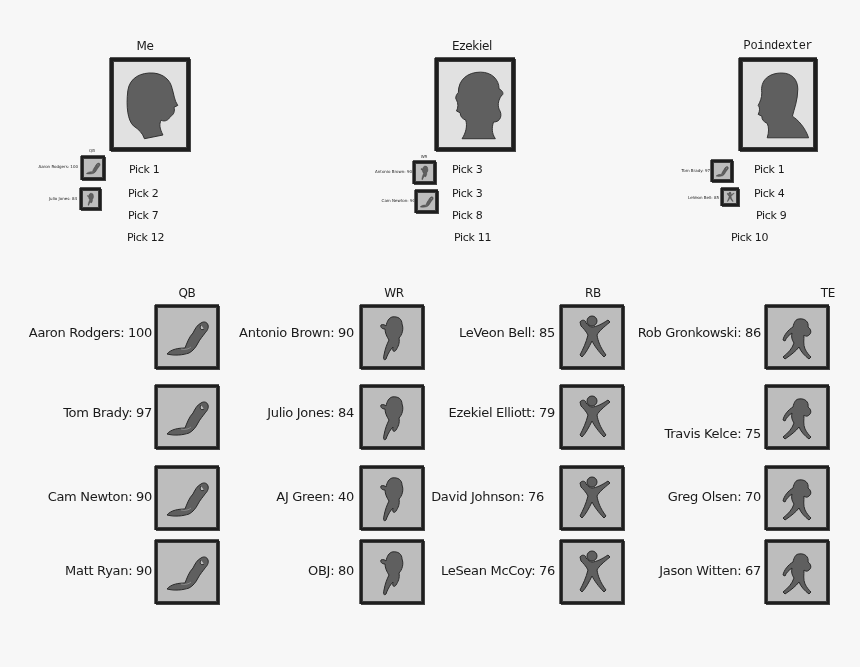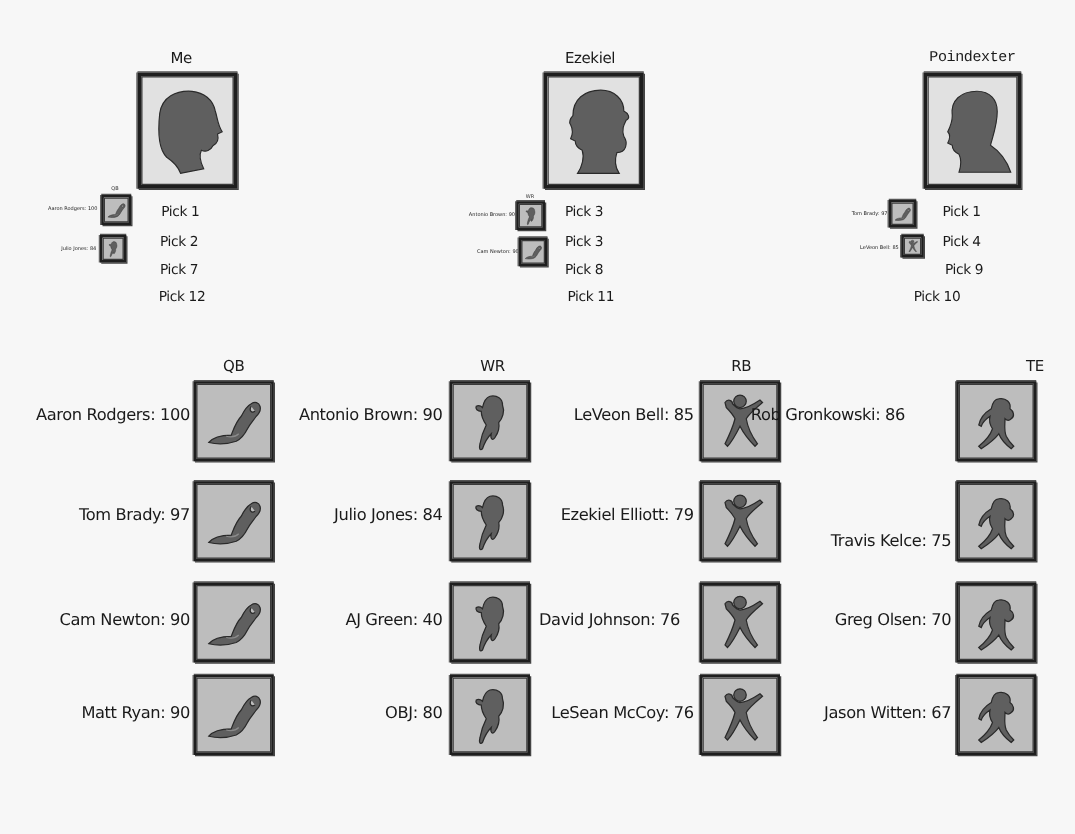--- a/index.html
+++ b/index.html
@@ -238,21 +238,21 @@
   <div class="frame" style="left:560px; top:540px; width:64px; height:64px;">
       <svg>
         <use href="#sym-rb"></use>
       </svg>
     </div>
 </div>
 
 <div>
   <div class="abs pos-header hand" style="left:808px; top:286px;">TE</div>
 
-  <div class="abs player-name hand" style="left:598px; top:325px; width:126px;">Rob Gronkowski: 86</div>
+  <div class="abs player-name hand" style="left:635px; top:325px; width:126px;">Rob Gronkowski: 86</div>
   <div class="frame" style="left:765px; top:305px; width:64px; height:64px;">
       <svg>
         <use href="#sym-te"></use>
       </svg>
     </div>
 
   <div class="abs player-name hand" style="left:635px; top:426px; width:126px;">Travis Kelce: 75</div>
   <div class="frame" style="left:765px; top:385px; width:64px; height:64px;">
       <svg>
         <use href="#sym-te"></use>

